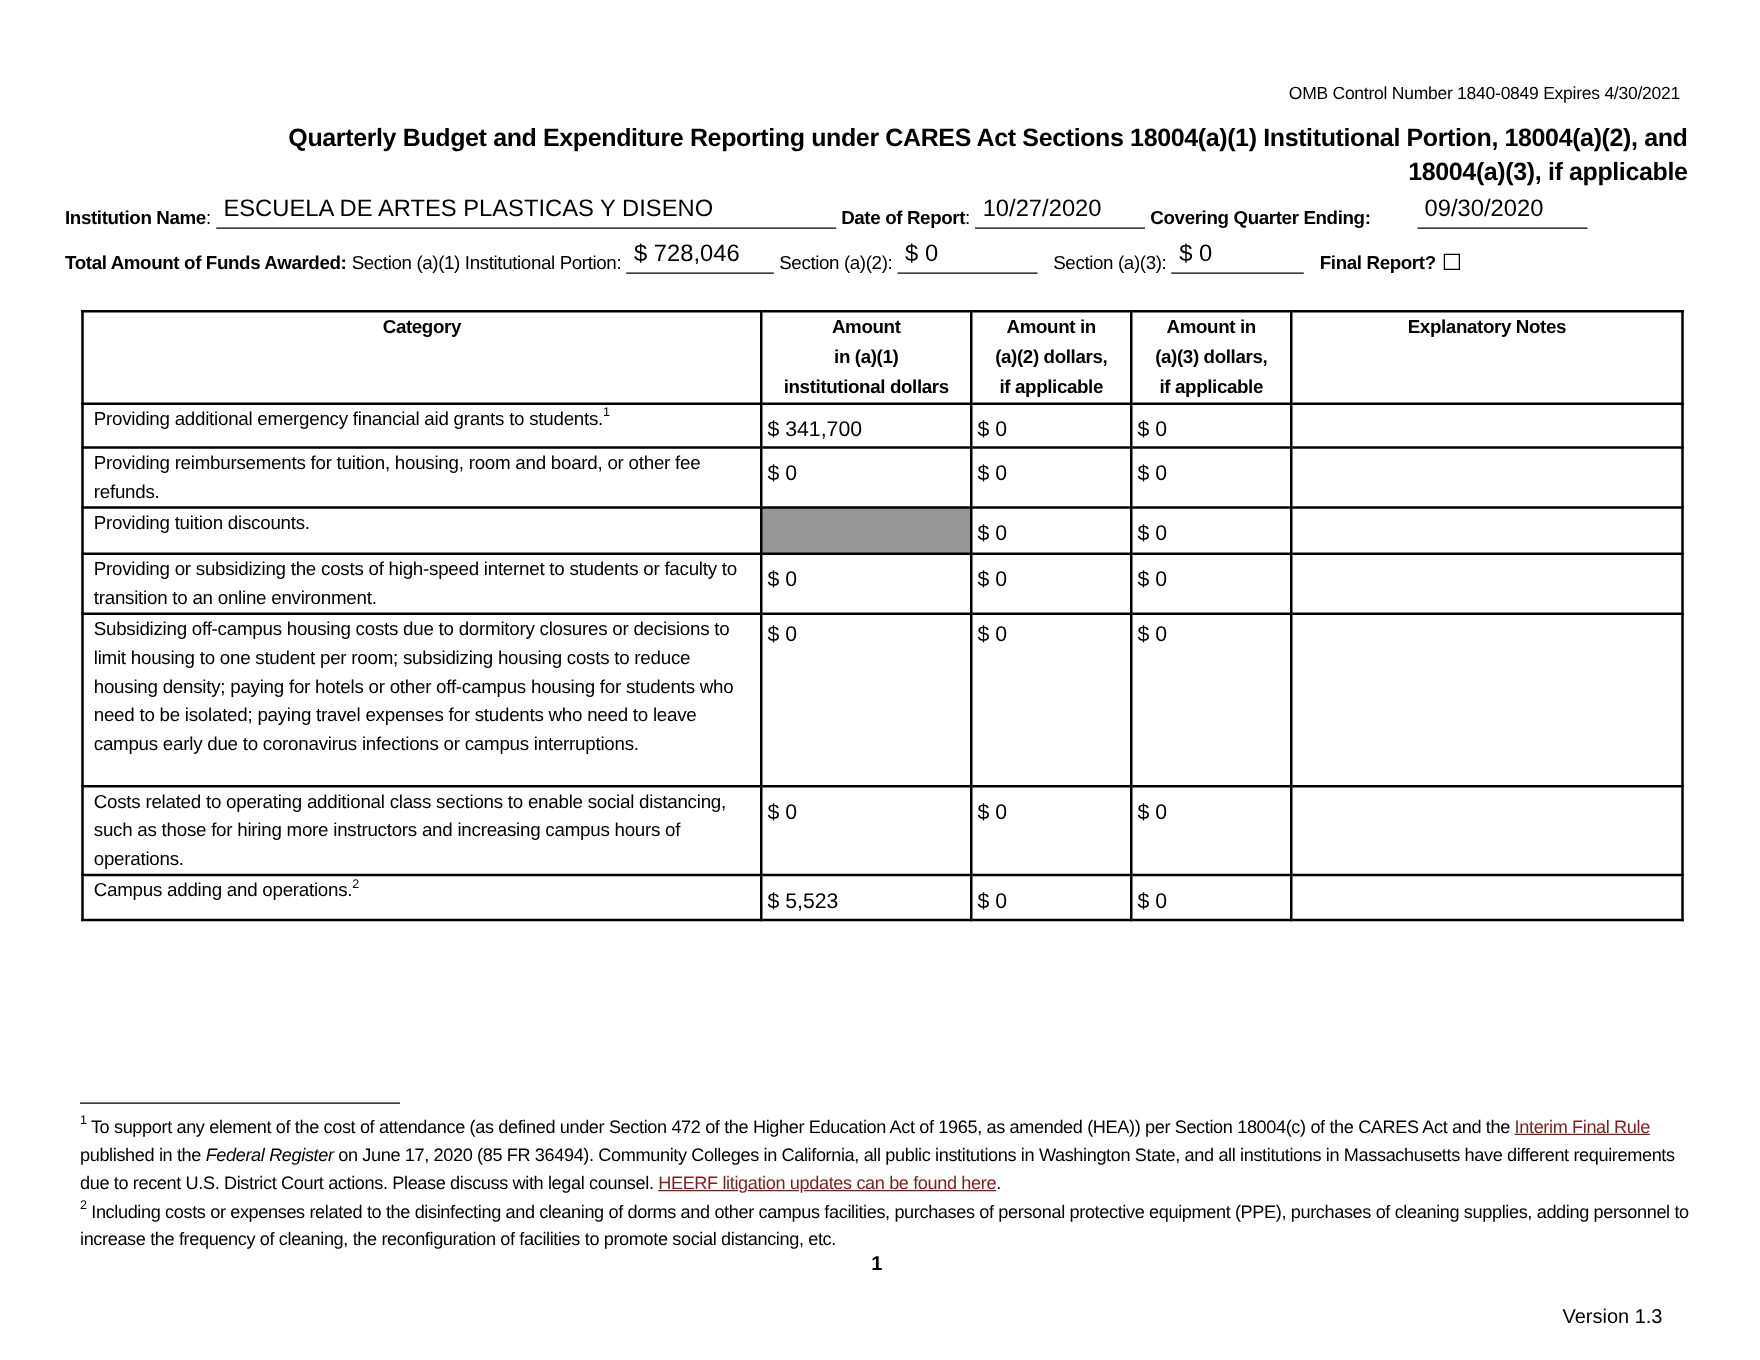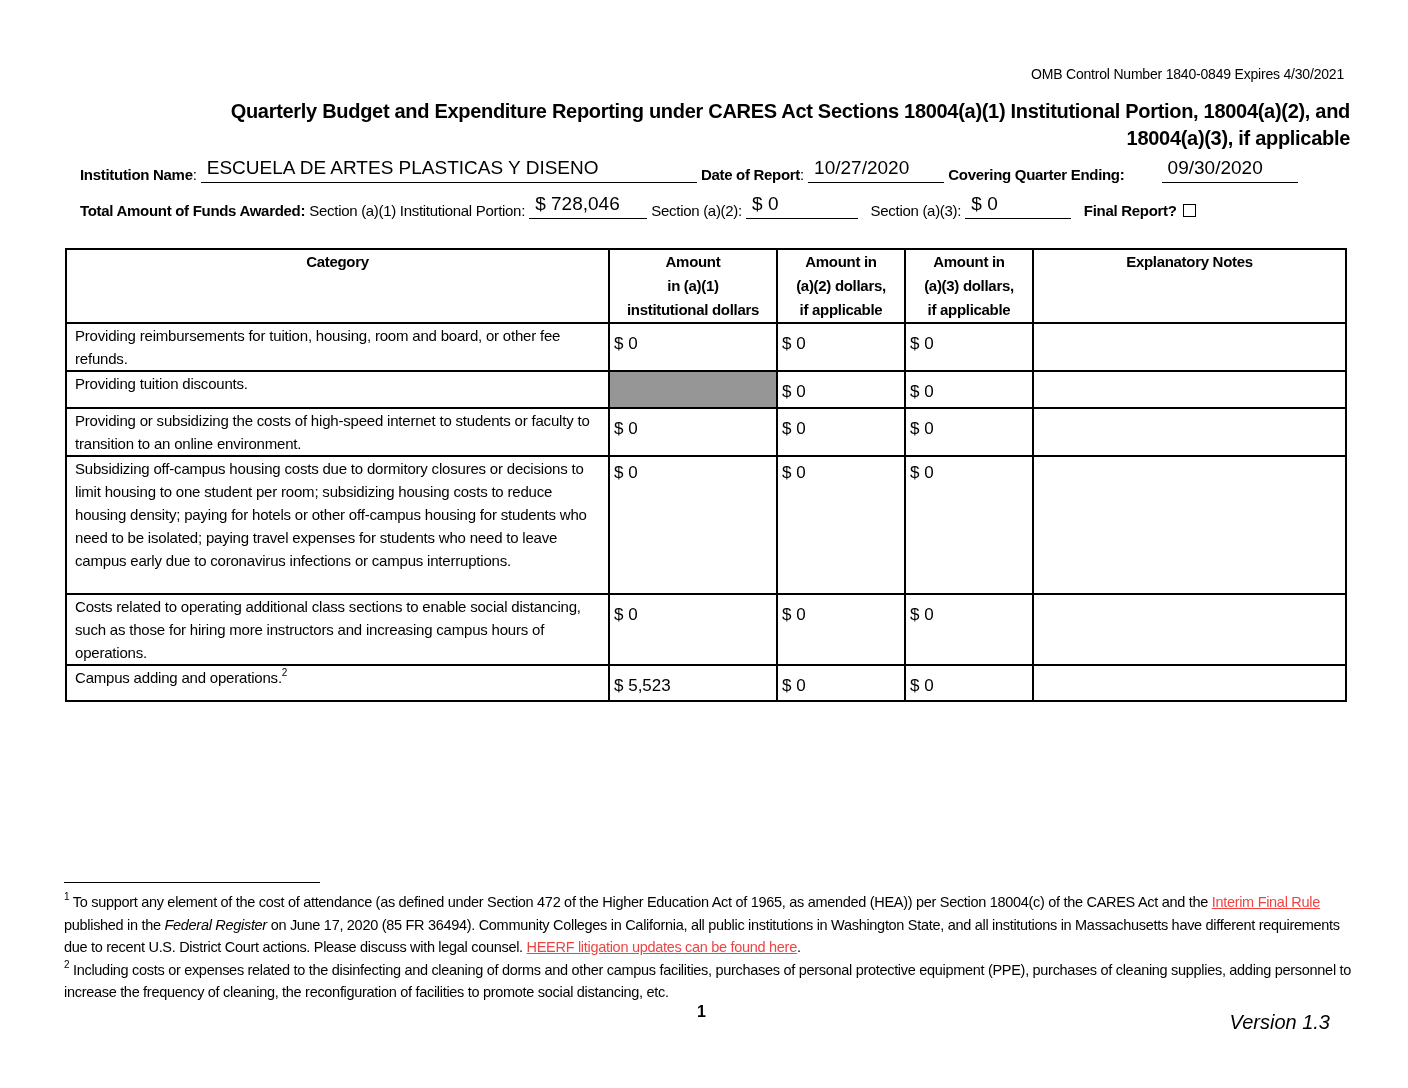--- a/index.html
+++ b/index.html
@@ -1,44 +1,44 @@
 <!DOCTYPE html>
 <html><head>
 <meta charset="utf-8">
 <style>
   html, body { margin: 0; padding: 0; background: #fff; }
   body { width: 1408px; height: 1088px; position: relative; overflow: hidden;
          font-family: "Liberation Sans", "DejaVu Sans", sans-serif; color: #000; }
   .omb { position: absolute; top: 66px; right: 64px; font-size: 14px; letter-spacing: -0.2px; }
   .title { position: absolute; top: 98px; left: 60px; width: 1290px; text-align: right;
            font-weight: bold; font-size: 20px; line-height: 27px; letter-spacing: -0.3px; }
-  .line { position: absolute; left: 80px; white-space: nowrap; font-size: 15px; }
+  .line { position: absolute; left: 52px; white-space: nowrap; font-size: 15px; }
   .line .lbl { font-weight: bold; font-size: 15px; letter-spacing: -0.3px; }
   .line .nlbl { font-size: 15px; letter-spacing: -0.3px; }
   .fill { display: inline-block; border-bottom: 1.5px solid #000; position: relative; height: 22px;
           vertical-align: bottom; }
   .fill span { position: absolute; left: 6px; bottom: 3px; font-size: 19px; white-space: nowrap; }
   .checkbox { display: inline-block; width: 11px; height: 11px; border: 1.5px solid #000;
               vertical-align: -1px; margin-left: 6px; }
   table.grid { position: absolute; top: 248px; left: 65px; border-collapse: collapse;
                width: 1280px; table-layout: fixed; }
   table.grid td, table.grid th { border: 2px solid #000; vertical-align: top; padding: 0; }
   table.grid th { font-weight: bold; font-size: 15px; line-height: 24px; text-align: center;
                   letter-spacing: -0.3px; padding-top: 0px; }
   td.cat { font-size: 15px; line-height: 23px; padding: 0 6px 0 8px !important; letter-spacing: -0.2px; }
   td.amt { font-size: 17px; padding: 10px 0 0 4px !important; }
   td.amt.top { padding-top: 6px !important; }
   td.grey { background: #969696; }
   sup { font-size: 10px; vertical-align: 7px; line-height: 0; }
   .rule { position: absolute; top: 882px; left: 64px; width: 256px; border-top: 1.5px solid #000; }
   .foot { position: absolute; top: 891px; left: 64px; width: 1290px; font-size: 14.5px; line-height: 22.5px;
           letter-spacing: -0.3px; }
-  .foot a { color: #ef4444; text-decoration: underline; }
+  .foot a { color: #7f1d1d; text-decoration: underline; }
   .pageno { position: absolute; top: 1003px; left: 697px; font-size: 16px; font-weight: bold; }
-  .version { position: absolute; top: 1011px; right: 78px; font-size: 20px; font-style: italic; }
+  .version { position: absolute; top: 1045px; right: 78px; font-size: 16px; }
 </style>
 </head>
 <body>
 
 <div class="omb">OMB Control Number 1840-0849 Expires 4/30/2021</div>
 
 <div class="title">
   <div>Quarterly Budget and Expenditure Reporting under CARES Act Sections 18004(a)(1) Institutional Portion, 18004(a)(2), and</div>
   <div>18004(a)(3), if applicable</div>
 </div>
@@ -87,20 +87,27 @@
       <div>if applicable</div>
     </th>
     <th>
       <div>Amount in</div>
       <div>(a)(3) dollars,</div>
       <div>if applicable</div>
     </th>
     <th>Explanatory Notes</th>
   </tr>
 
+  <tr style="height:35px;">
+    <td class="cat"><span>Providing additional emergency financial aid grants to students.</span><sup>1</sup></td>
+    <td class="amt">$ 341,700</td>
+    <td class="amt">$ 0</td>
+    <td class="amt">$ 0</td>
+    <td></td>
+  </tr>
 
   <tr style="height:47px;">
     <td class="cat">Providing reimbursements for tuition, housing, room and board, or other fee refunds.</td>
     <td class="amt">$ 0</td>
     <td class="amt">$ 0</td>
     <td class="amt">$ 0</td>
     <td></td>
   </tr>
 
   <tr style="height:37px;">

